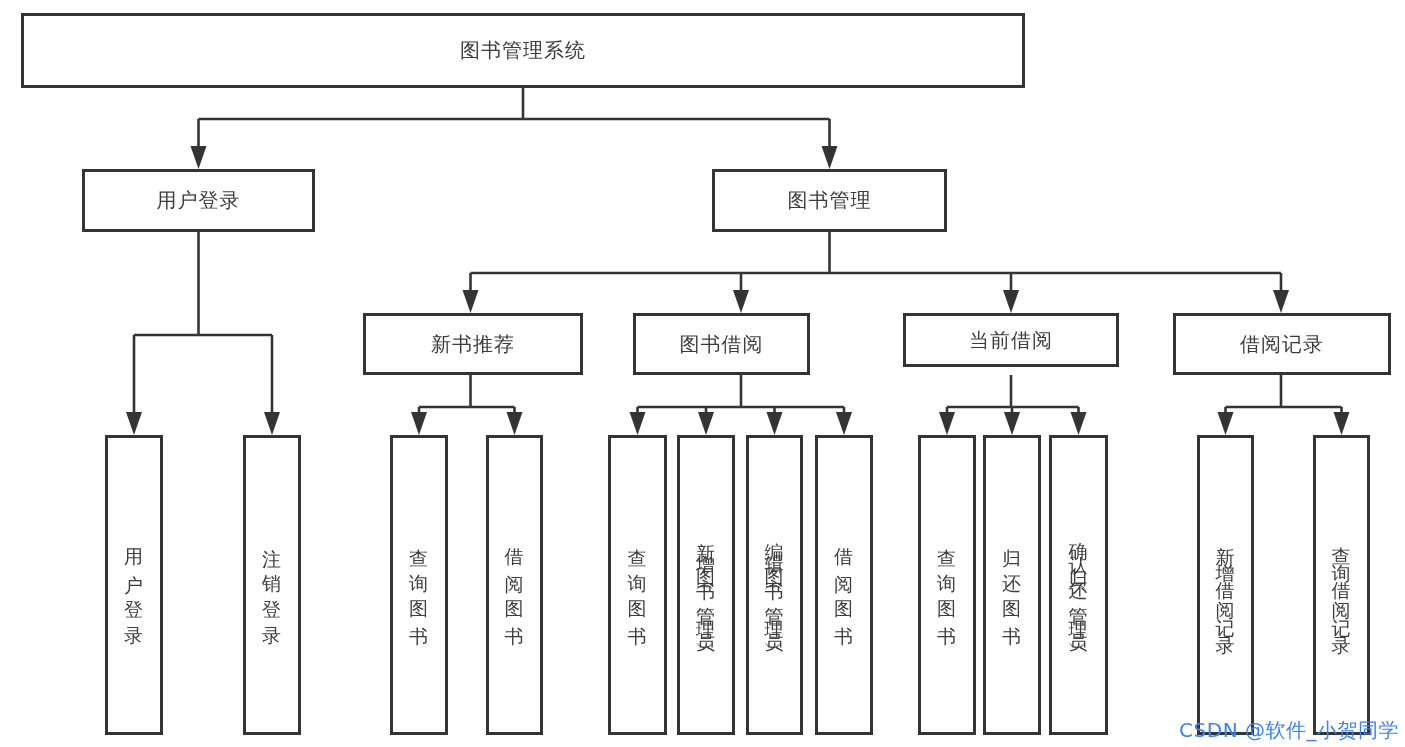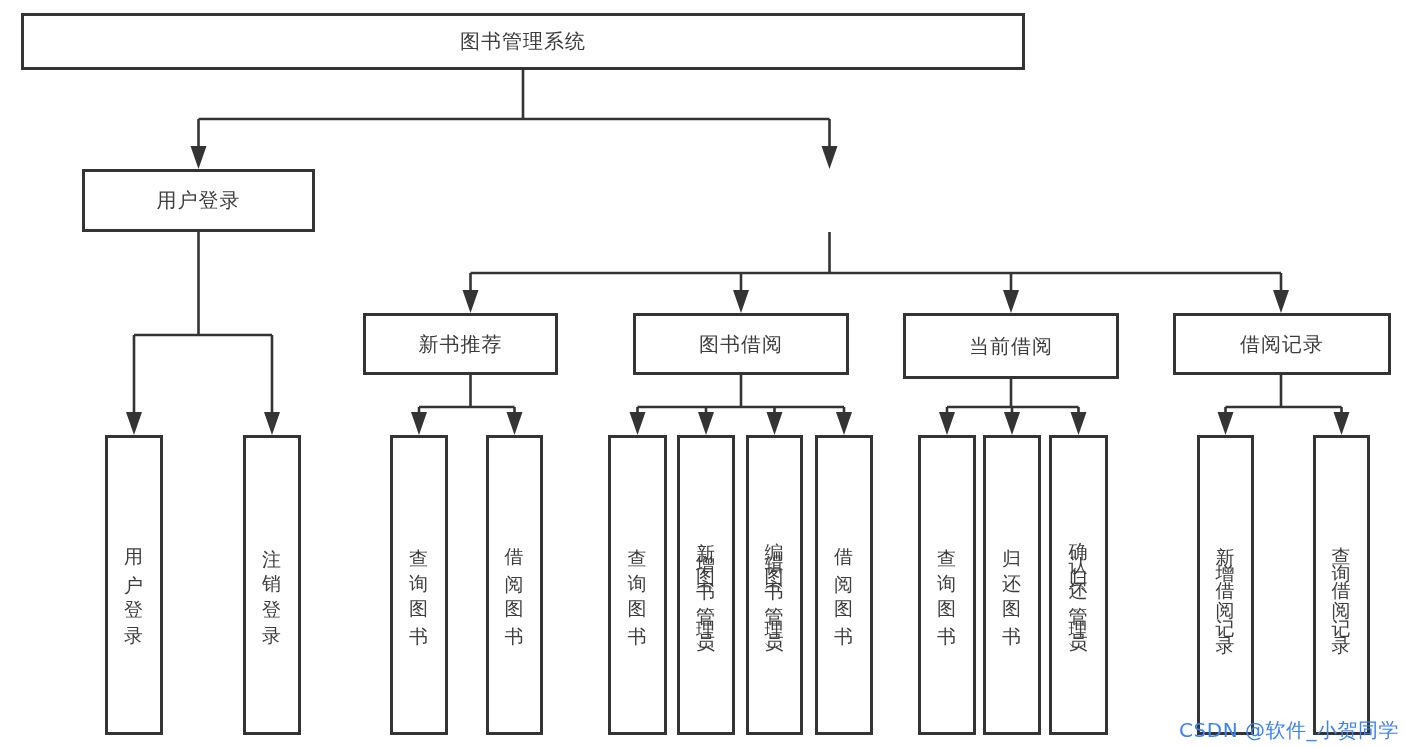--- a/index.html
+++ b/index.html
@@ -64,35 +64,38 @@
       <polygon points="766.5,412 782.5,412 774.5,435"></polygon>
       <polygon points="836,412 852,412 844,435"></polygon>
       <polygon points="939,412 955,412 947,435"></polygon>
       <polygon points="1004,412 1020,412 1012,435"></polygon>
       <polygon points="1070.5,412 1086.5,412 1078.5,435"></polygon>
       <polygon points="1217.5,412 1233.5,412 1225.5,435"></polygon>
       <polygon points="1333.5,412 1349.5,412 1341.5,435"></polygon>
     </g>
   </svg>
 
-  <div class="node box-h" style="left:21px;top:13px;width:1004px;height:57px;align-items:center;">
+  <div class="node box-h" style="left:21px;top:13px;width:1004px;height:75px;align-items:center;">
     <span>图书管理系统</span>
   </div>
 
   <div class="node box-h" style="left:82px;top:169px;width:233px;height:63px;">
     <span>用户登录</span>
   </div>
+  <div class="node box-h" style="left:712px;top:169px;width:235px;height:63px;">
+    <span>图书管理</span>
+  </div>
 
-  <div class="node box-h" style="left:363px;top:313px;width:195px;height:62px;">
+  <div class="node box-h" style="left:363px;top:313px;width:220px;height:62px;">
     <span>新书推荐</span>
   </div>
-  <div class="node box-h" style="left:633px;top:313px;width:216px;height:62px;">
+  <div class="node box-h" style="left:633px;top:313px;width:177px;height:62px;">
     <span>图书借阅</span>
   </div>
-  <div class="node box-h" style="left:903px;top:313px;width:216px;height:66px;">
+  <div class="node box-h" style="left:903px;top:313px;width:216px;height:54px;">
     <span>当前借阅</span>
   </div>
   <div class="node box-h" style="left:1173px;top:313px;width:218px;height:62px;">
     <span>借阅记录</span>
   </div>
 
   <div class="node box-v" style="left:105px;top:435px;width:58px;height:300px;">
     <span class="vlabel" style="letter-spacing: 26px;">用户登录</span>
   </div>
   <div class="node box-v" style="left:243px;top:435px;width:58px;height:300px;">

